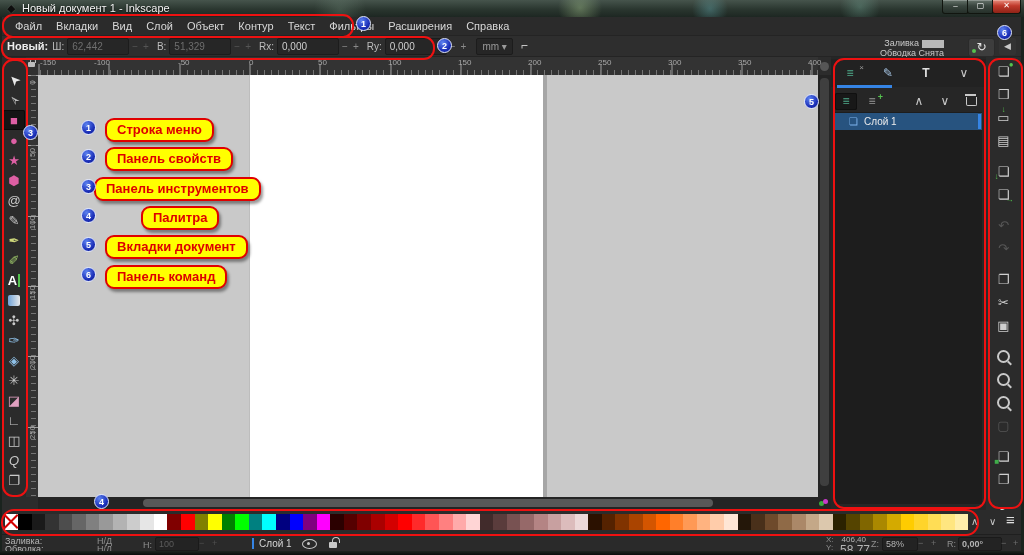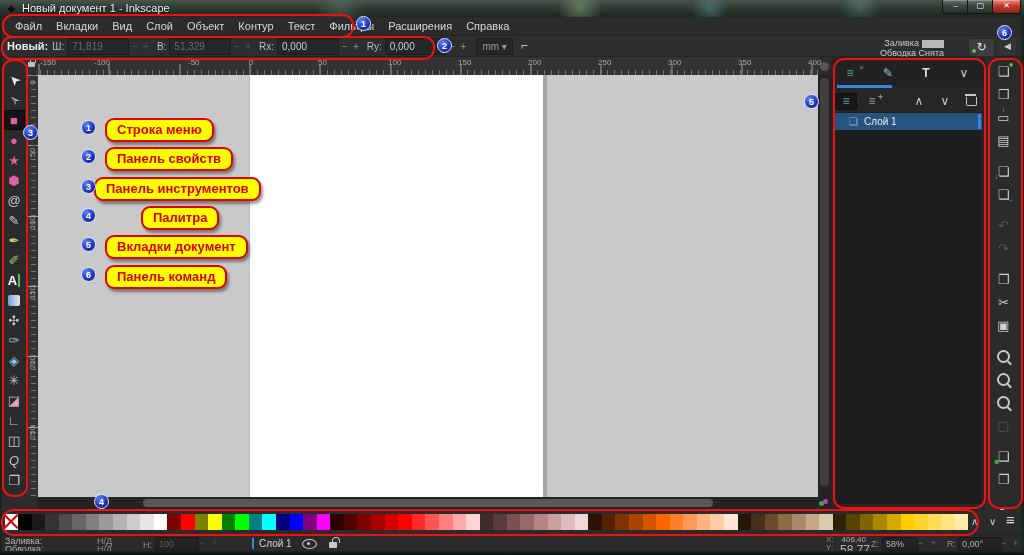--- a/index.html
+++ b/index.html
@@ -159,21 +159,21 @@
       <span class="menu-item">Фильтры</span>
       <span class="menu-item">Расширения</span>
       <span class="menu-item">Справка</span>
     </div>
 
   <div class="abs toolopts">
     <span class="to-prefix">Новый:</span>
     <span style="display:flex;align-items:center;">
         <span class="fgroup">
           <span class="flabel">Ш:</span>
-          <span class="fbox dis">71,819</span>
+          <span class="fbox dis">62,442</span>
           <span class="spin dis">−</span>
           <span class="spin dis">+</span>
         </span>
         <span class="fgroup">
           <span class="flabel">В:</span>
           <span class="fbox dis">51,329</span>
           <span class="spin dis">−</span>
           <span class="spin dis">+</span>
         </span>
         <span class="fgroup">
@@ -266,21 +266,21 @@
       </div>
     </div>
 
   <div class="abs rcorner">
     <span style="position:absolute;left:2px;top:5px;width:7px;height:5px;background:#bdbdbd;border-radius:1px;"></span>
     <span style="position:absolute;left:3.5px;top:1px;width:4px;height:4px;border:1px solid #bdbdbd;border-bottom:none;border-radius:3px 3px 0 0;"></span>
   </div>
   <div class="abs hruler">
       <span class="hlab" style="left: 2px;">-150</span>
       <span class="hlab" style="left: 56px;">-100</span>
-      <span class="hlab" style="left: 140px; margin-left: 10px;">-50</span>
+      <span class="hlab" style="left: 140px;">-50</span>
       <span class="hlab" style="left: 211px;">0</span>
       <span class="hlab" style="left: 280px;">50</span>
       <span class="hlab" style="left: 350px;">100</span>
       <span class="hlab" style="left: 420px;">150</span>
       <span class="hlab" style="left: 490px;">200</span>
       <span class="hlab" style="left: 560px;">250</span>
       <span class="hlab" style="left: 630px;">300</span>
       <span class="hlab" style="left: 700px;">350</span>
       <span class="hlab" style="left: 770px;">400</span>
     </div>
@@ -541,21 +541,21 @@
     <span class="olock" style="left:327px;top:7px;"></span>
     <span class="sb sb-val" style="left:824px;top:0;font-size:8px;">X:</span>
     <span class="sb" style="left:838px;top:0;font-size:8px;width:26px;text-align:right;">406,40</span>
     <span class="sb sb-val" style="left:824px;top:8px;font-size:8px;">Y:</span>
     <span class="sb" style="left:838px;top:8px;font-size:12px;width:26px;text-align:right;">58,77</span>
     <span class="sb sb-val" style="left:869px;top:4px;">Z:</span>
     <span class="sb sb-box" style="left:880px;top:2px;width:28px;">58%</span>
     <span class="sb" style="left:916px;top:3px;color:#6e6e6e;">−</span>
     <span class="sb" style="left:929px;top:3px;color:#6e6e6e;">+</span>
     <span class="sb sb-val" style="left:945px;top:4px;">R:</span>
-    <span class="sb sb-box" style="left:956px;top:2px;width:36px;">0,00°</span>
+    <span class="sb sb-box" style="left:956px;top:2px;width:36px;font-weight:bold;">0,00°</span>
     <span class="sb" style="left:999px;top:3px;color:#6e6e6e;">−</span>
     <span class="sb" style="left:1011px;top:3px;color:#6e6e6e;">+</span>
   </div>
 
   <div class="ann" style="left:2px;top:14px;width:348px;height:20px;"></div>
   <div class="ann" style="left:1px;top:36px;width:430px;height:20px;"></div>
   <div class="ann" style="left:2px;top:59px;width:22px;height:434px;"></div>
   <div class="ann" style="left:1px;top:509px;width:974px;height:23px;border-radius:13px;"></div>
   <div class="ann" style="left:833px;top:58px;width:149px;height:447px;"></div>
   <div class="ann" style="left:988px;top:58px;width:31px;height:447px;"></div>

